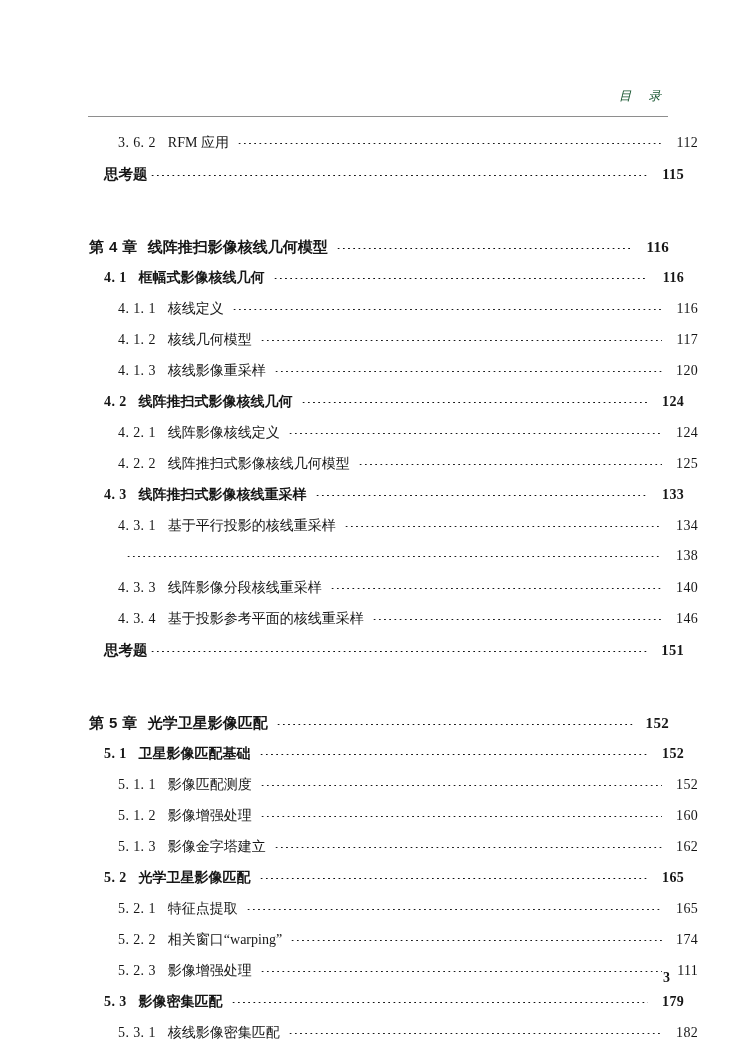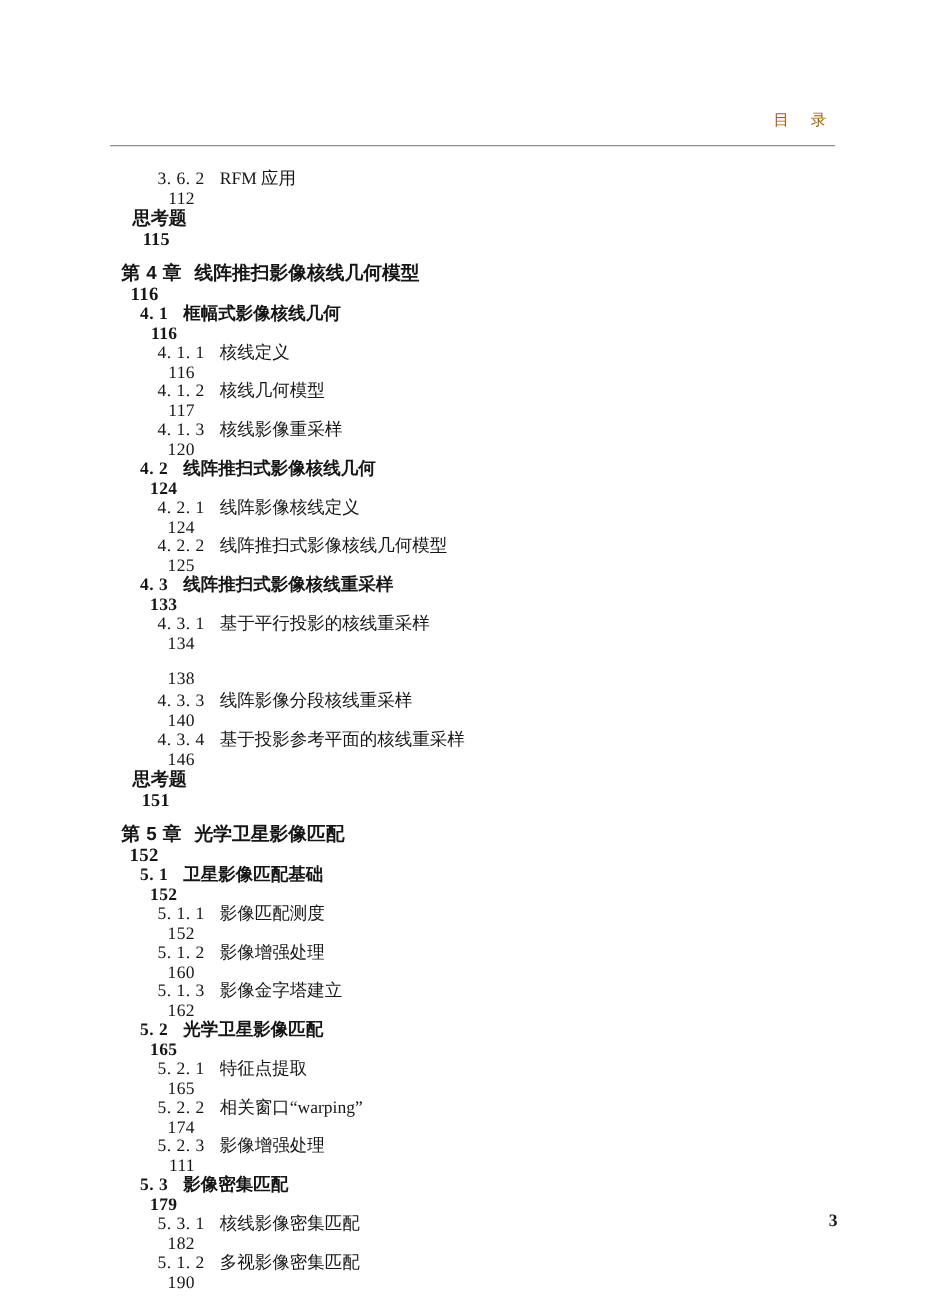--- a/index.html
+++ b/index.html
@@ -30,23 +30,24 @@
     top: 88px;
     width: 580px;
     height: 24px;
   }
   .header-title {
     position: absolute;
     right: 0;
     top: 0;
     font-size: 12.5px;
     letter-spacing: 7px;
-    color: #a16207;
+    color: #14532d;
     font-family: "Liberation Serif", "DejaVu Serif", serif;
     white-space: nowrap;
+    font-style: italic;
   }
   .header-rule {
     position: absolute;
     left: 88px;
     top: 116px;
     width: 580px;
     height: 0;
     border-top: 1.4px solid #8e8e8e;
   }
 
@@ -58,26 +59,25 @@
     width: 580px;
   }
 
   .toc-row {
     display: flex;
     align-items: baseline;
     height: 31px;
     width: 580px;
     white-space: nowrap;
     color: #161616;
-    flex-direction: column;
   }
 
   
   .toc-row.gap-before {
-    margin-top: 15px;
+    margin-top: 42px;
     justify-content: center;
   }
 
   .label {
     display: inline-flex;
     align-items: baseline;
     flex: 0 0 auto;
   }
 
   .num {

